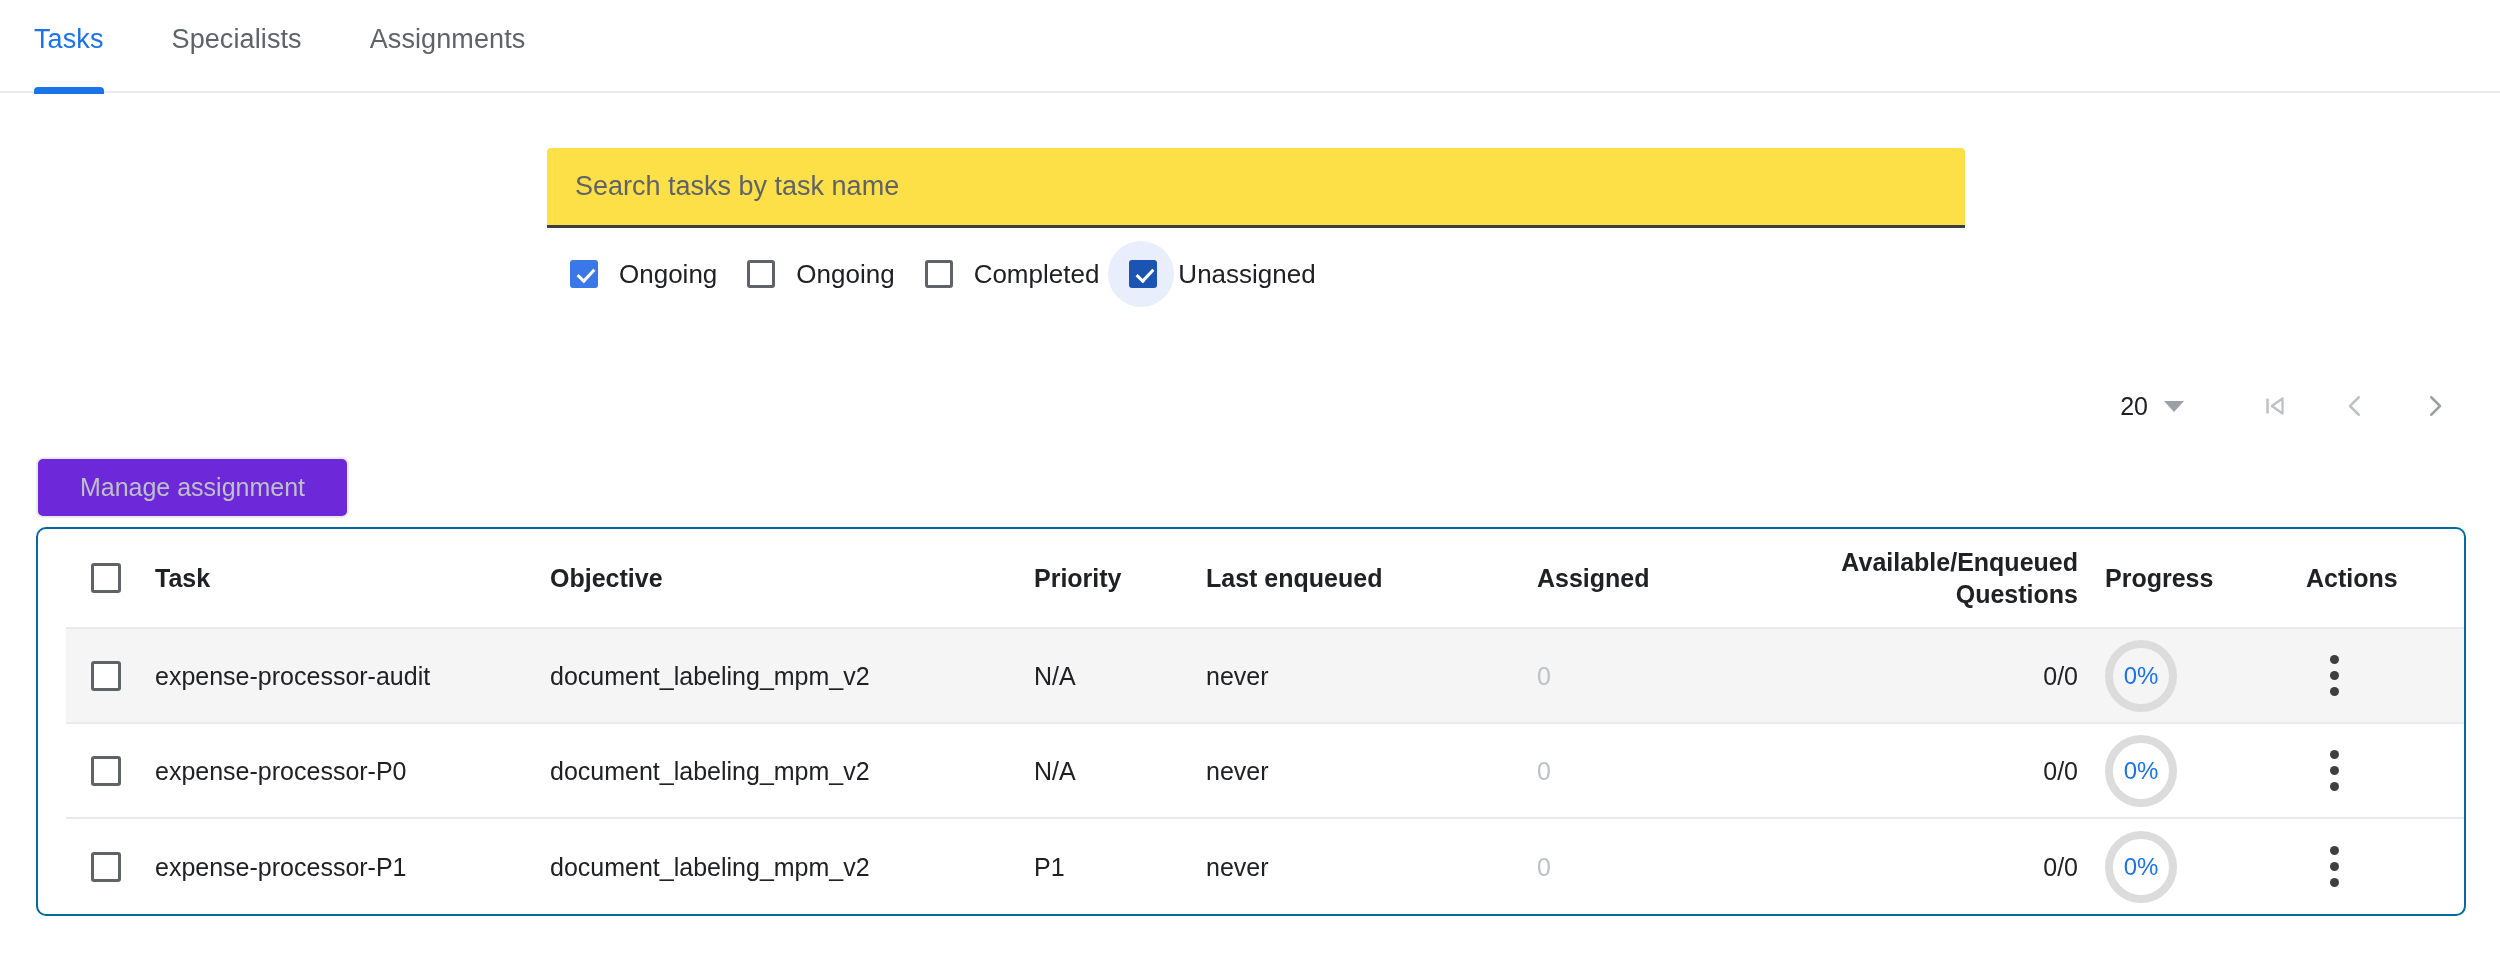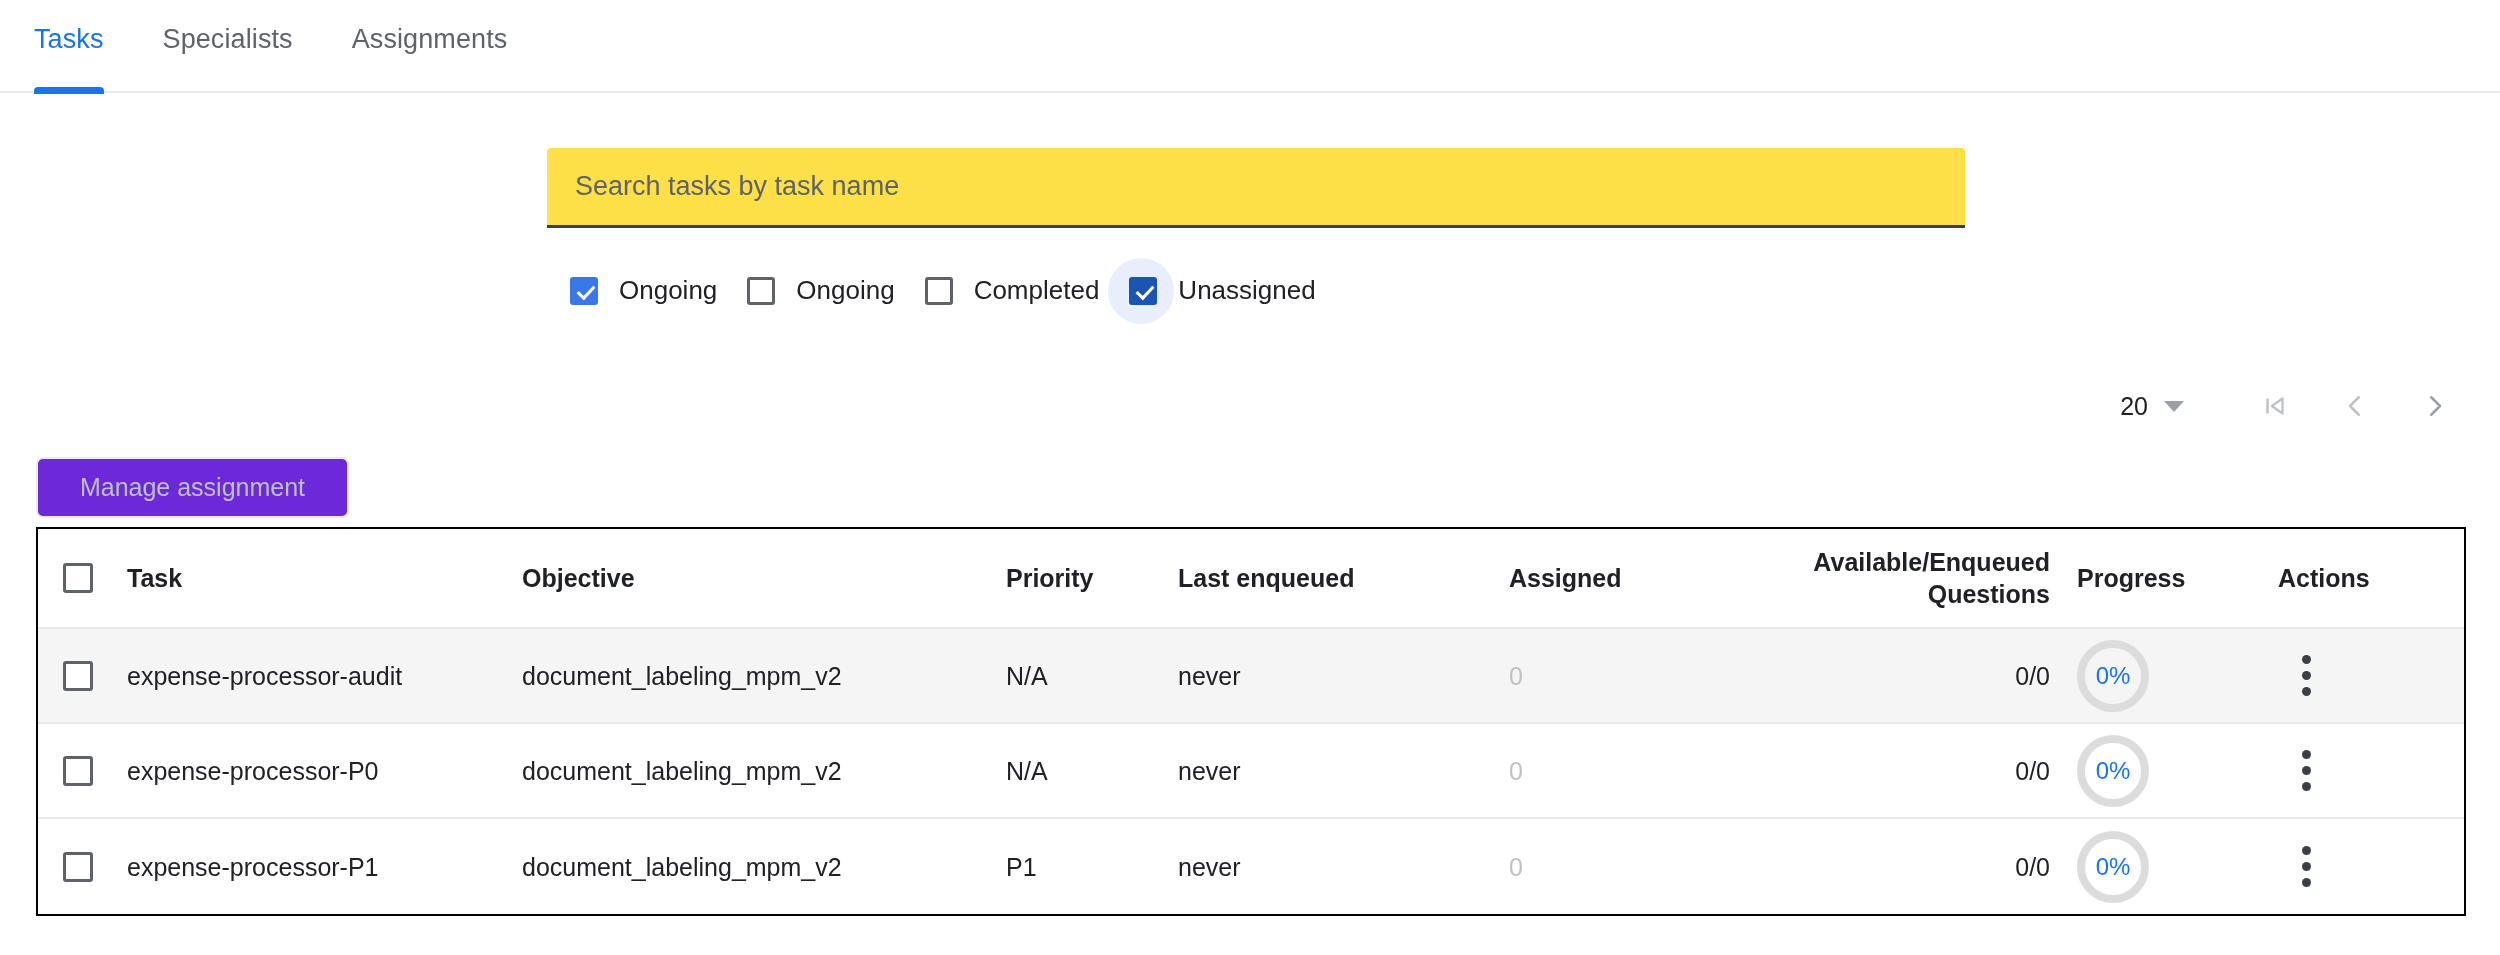--- a/index.html
+++ b/index.html
@@ -22,21 +22,21 @@
     height: 93px;
     border-bottom: 2px solid #e8eaed;
     background: #fff;
   }
   .tabs {
     position: absolute;
     left: 34px;
     top: 22px;
     display: flex;
     align-items: flex-start;
-    gap: 7px;
+    gap: 16px;
   }
   .tab {
     position: relative;
     padding: 0 22px 0 0;
     font-size: 27px;
     line-height: 34px;
     color: #5f6368;
     cursor: pointer;
     letter-spacing: 0.1px;
     white-space: nowrap;
@@ -76,23 +76,23 @@
     font-family: "Liberation Sans", sans-serif;
     font-size: 27px;
     color: #202124;
   }
   .search-input::placeholder { color: #5f6368; opacity: 1; }
 
   
   .filters {
     position: absolute;
     left: 570px;
-    top: 258px;
-    display: flex;
-    align-items: flex-end;
+    top: 250px;
+    display: flex;
+    align-items: center;
     height: 48px;
   }
   .filter-item {
     display: flex;
     align-items: center;
     cursor: pointer;
     position: relative;
     margin-right: 30px;
   }
   .filter-item:last-child { margin-right: 0; }
@@ -191,24 +191,25 @@
     justify-content: center;
     cursor: default;
   }
 
   
   .table {
     position: absolute;
     left: 36px;
     top: 527px;
     width: 2430px;
-    border: 2px solid #000000;
-    border-radius: 0;
+    border: 2px solid #0369a1;
+    border-radius: 10px;
     background: #fff;
     overflow: hidden;
+    padding-left: 28px;
   }
   .row {
     position: relative;
     display: flex;
     align-items: center;
     height: 95px;
     border-bottom: 2px solid #e8eaed;
   }
   .row:last-child { border-bottom: none; }
   .row.header { height: 100px; }

